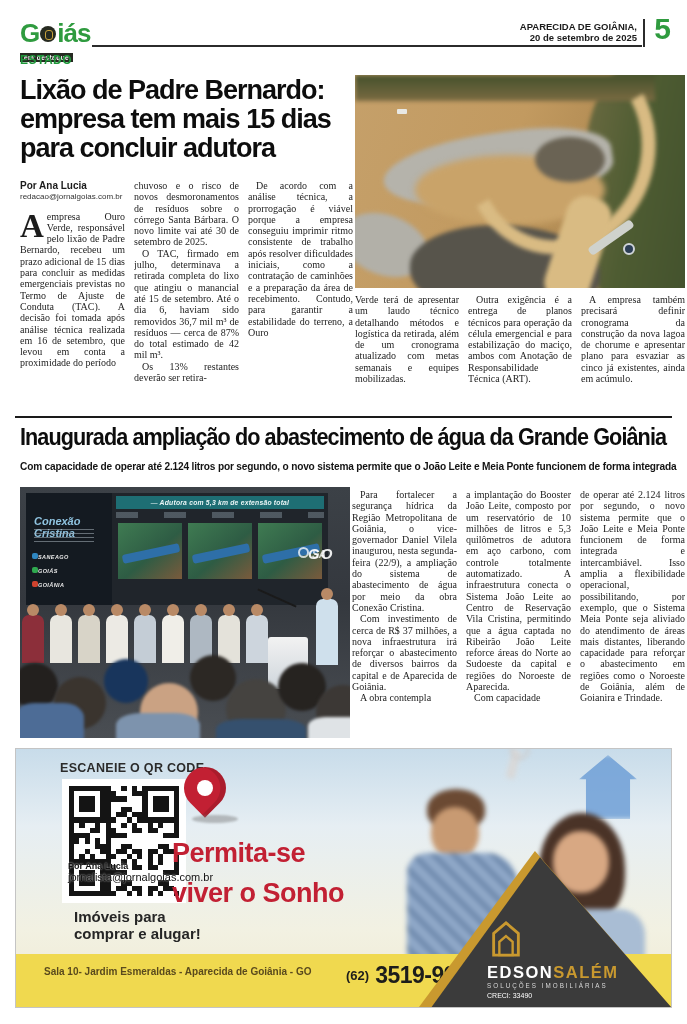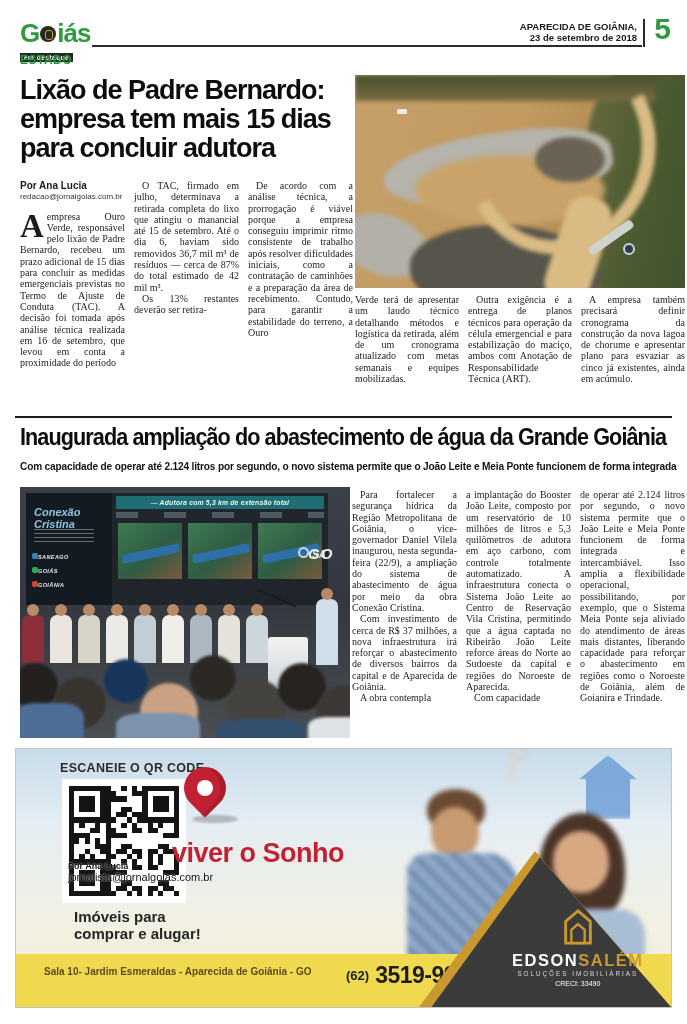--- a/index.html
+++ b/index.html
@@ -52,21 +52,21 @@
   .a2-headline { position:absolute; left:20px; top:424px; white-space:nowrap; font-weight:bold; font-size:23.5px; letter-spacing:-1px; color:#0d0d0d; transform:scaleX(.92); transform-origin:left; }
   .a2-sub { position:absolute; left:20px; top:460px; white-space:nowrap; font-weight:bold; font-size:11.5px; letter-spacing:-.2px; color:#141414; transform:scaleX(.88); transform-origin:left; }
   .a2-cols { position:absolute; left:352px; top:489px; width:333px; height:252px; display:flex; gap:9px; overflow:hidden; }
 
   
   .photo2 { position:absolute; left:20px; top:487px; width:330px; height:251px; overflow:hidden;
             background:linear-gradient(#3c4147 0%,#34383e 45%,#4a4e53 100%); }
   .photo2 i { position:absolute; display:block; }
   .p2-screen { left:6px; top:6px; width:302px; height:112px; background:#20252b; }
   .p2-panel { left:6px; top:6px; width:86px; height:112px; background:#141a21; }
-  .p2-panel-title { left:14px; top:20px; width:76px; color:#8fc3e0; font-style:italic; font-weight:bold; font-size:11px; line-height:1.05; font-family:"Liberation Sans",sans-serif; }
+  .p2-panel-title { left:14px; top:29px; width:76px; color:#8fc3e0; font-style:italic; font-weight:bold; font-size:11px; line-height:1.05; font-family:"Liberation Sans",sans-serif; }
   .p2-panel-sub { left:14px; top:42px; width:60px; height:14px; background:repeating-linear-gradient(#9aa4ad 0 1.5px,transparent 1.5px 4px); opacity:.6; }
   .p2-chip { left:12px; color:#e8e8e8; font-size:5.5px; letter-spacing:.4px; font-weight:bold; display:flex; align-items:center; gap:3px; }
   .p2-chip::before { content:''; width:6px; height:6px; border-radius:2px; display:inline-block; }
   .chip1 { top:66px; } .chip1::before { background:#2e86c1; }
   .chip2 { top:80px; } .chip2::before { background:#2fa84f; }
   .chip3 { top:94px; } .chip3::before { background:#d0432e; }
   .p2-banner { left:96px; top:9px; width:208px; height:13px; background:#1e6e74; color:#eaf6f7; font-size:6.8px; font-weight:bold; text-align:center; line-height:13px; letter-spacing:.2px; }
   .p2-capt { left:96px; top:25px; width:208px; height:6px; background:repeating-linear-gradient(90deg,#7d8c96 0 22px,transparent 22px 48px); opacity:.5; }
   .p2-thumb { top:36px; width:64px; height:56px; background:linear-gradient(140deg,#3f7b52 0%,#2e5c44 55%,#7a5a3c 100%); }
   .th1 { left:98px; } .th2 { left:168px; } .th3 { left:238px; }
@@ -108,21 +108,21 @@
   .c-key::after { content:''; position:absolute; left:-3px; top:-10px; width:14px; height:14px; border:3px solid #cfcfcf; border-radius:50%; }
   .ad-bar { position:absolute; left:0; bottom:0; width:100%; height:53px; background:#f0d94f; }
   .ad-addr { position:absolute; left:28px; top:10px; font-weight:bold; font-size:10px; line-height:1.5; color:#5a4a1d; }
   .ad-phones { position:absolute; left:310px; top:8px; display:flex; align-items:center; gap:6px; color:#1d1d1b; }
   .ddd { font-weight:bold; font-size:13px;margin-left:20px; }
   .tel { font-weight:bold; font-size:23px; letter-spacing:-.5px; }
   .wa { width:22px; height:22px; border-radius:50%; background:#33bb4a; color:#fff; font-size:13px; line-height:22px; text-align:center; }
   .brand-tri { position:absolute; right:0; bottom:0; width:252px; height:156px; }
   .tri-gold { position:absolute; inset:0; background:#c9992f; clip-path:polygon(46% 0,0 100%,100% 100%); }
   .tri-dark { position:absolute; inset:0; background:#3b3b3b; clip-path:polygon(48% 4%,5% 100%,100% 100%); }
-  .brand { position:absolute; left:27%; right:1%; bottom:20px; text-align:center; }
+  .brand { position:absolute; left:27%; right:1%; bottom:8px; }
   .brand-house { margin-bottom:2px; }
   .brand-name { font-size:16.5px; letter-spacing:1.5px; font-weight:bold; color:#fff; line-height:1; }
   .brand-name .gold { color:#c9992f; }
   .brand-sub { font-size:6.3px; letter-spacing:2px; color:#d8d8d8; margin-top:2px; }
   .brand-creci { font-size:7px; color:#fff; margin-top:3px; }
 </style>
 </head>
 <body>
 
 <div class="page">
@@ -131,21 +131,21 @@
     <div class="logo-word">
       <span>G</span>
       <span class="logo-o"></span>
       <span>iás</span>
     </div>
     <div class="logo-tag">em destaque</div>
   </div>
   <div class="h-rule"></div>
   <div class="dateline">
     <div>APARECIDA DE GOIÂNIA,</div>
-    <div>23 de setembro de 2018</div>
+    <div>20 de setembro de 2025</div>
   </div>
   <div class="v-bar"></div>
   <div class="pagenum">5</div>
   <div class="section">ESTADO</div>
 
   <div class="a1-headline">
     <div>Lixão de Padre Bernardo:</div>
     <div>empresa tem mais 15 dias</div>
     <div>para concluir adutora</div>
   </div>
@@ -165,20 +165,21 @@
     <i class="p1-tank"></i>
   </div>
 
   <div class="a1-cols">
     <div class="col">
       <div class="byline-name">Por Ana Lucia</div>
       <div class="byline-mail">redacao@jornalgoias.com.br</div>
       <p><span class="dropcap">A</span><span>empresa Ouro Verde, responsável pelo lixão de Padre Bernardo, recebeu um prazo adicional de 15 dias para concluir as medidas emergenciais previstas no Termo de Ajuste de Conduta (TAC). A decisão foi tomada após análise técnica realizada em 16 de setembro, que levou em conta a proximidade do período</span></p>
     </div>
     <div class="col">
+      <p>chuvoso e o risco de novos desmoronamentos de resíduos sobre o córrego Santa Bárbara. O novo limite vai até 30 de setembro de 2025.</p>
       <p class="ind">O TAC, firmado em julho, determinava a retirada completa do lixo que atingiu o manancial até 15 de setembro. Até o dia 6, haviam sido removidos 36,7 mil m³ de resíduos — cerca de 87% do total estimado de 42 mil m³.</p>
       <p class="ind">Os 13% restantes deverão ser retira-</p>
     </div>
     <div class="col">
       <p class="ind">De acordo com a análise técnica, a prorrogação é viável porque a empresa conseguiu imprimir ritmo consistente de trabalho após resolver dificuldades iniciais, como a contratação de caminhões e a preparação da área de recebimento. Contudo, para garantir a estabilidade do terreno, a Ouro</p>
     </div>
   </div>
 
   <div class="a1-cols2">
     <div class="col">
@@ -707,20 +708,21 @@
         <div class="m">jornalista@jornalgoias.com.br</div>
       </div>
     </div>
     <div class="ad-caption">
       <div>Imóveis para</div>
       <div>comprar e alugar!</div>
     </div>
     <div class="pin"></div>
     <div class="pin-shadow"></div>
     <div class="slogan">
+      <div>Permita-se</div>
       <div>viver o Sonho</div>
     </div>
     <div class="couple">
       <i class="c-house"></i>
       <i class="c-key"></i>
       <i class="c-man-hair"></i>
       <i class="c-man-face"></i>
       <i class="c-man-body"></i>
       <i class="c-wom-hair"></i>
       <i class="c-wom-face"></i>

